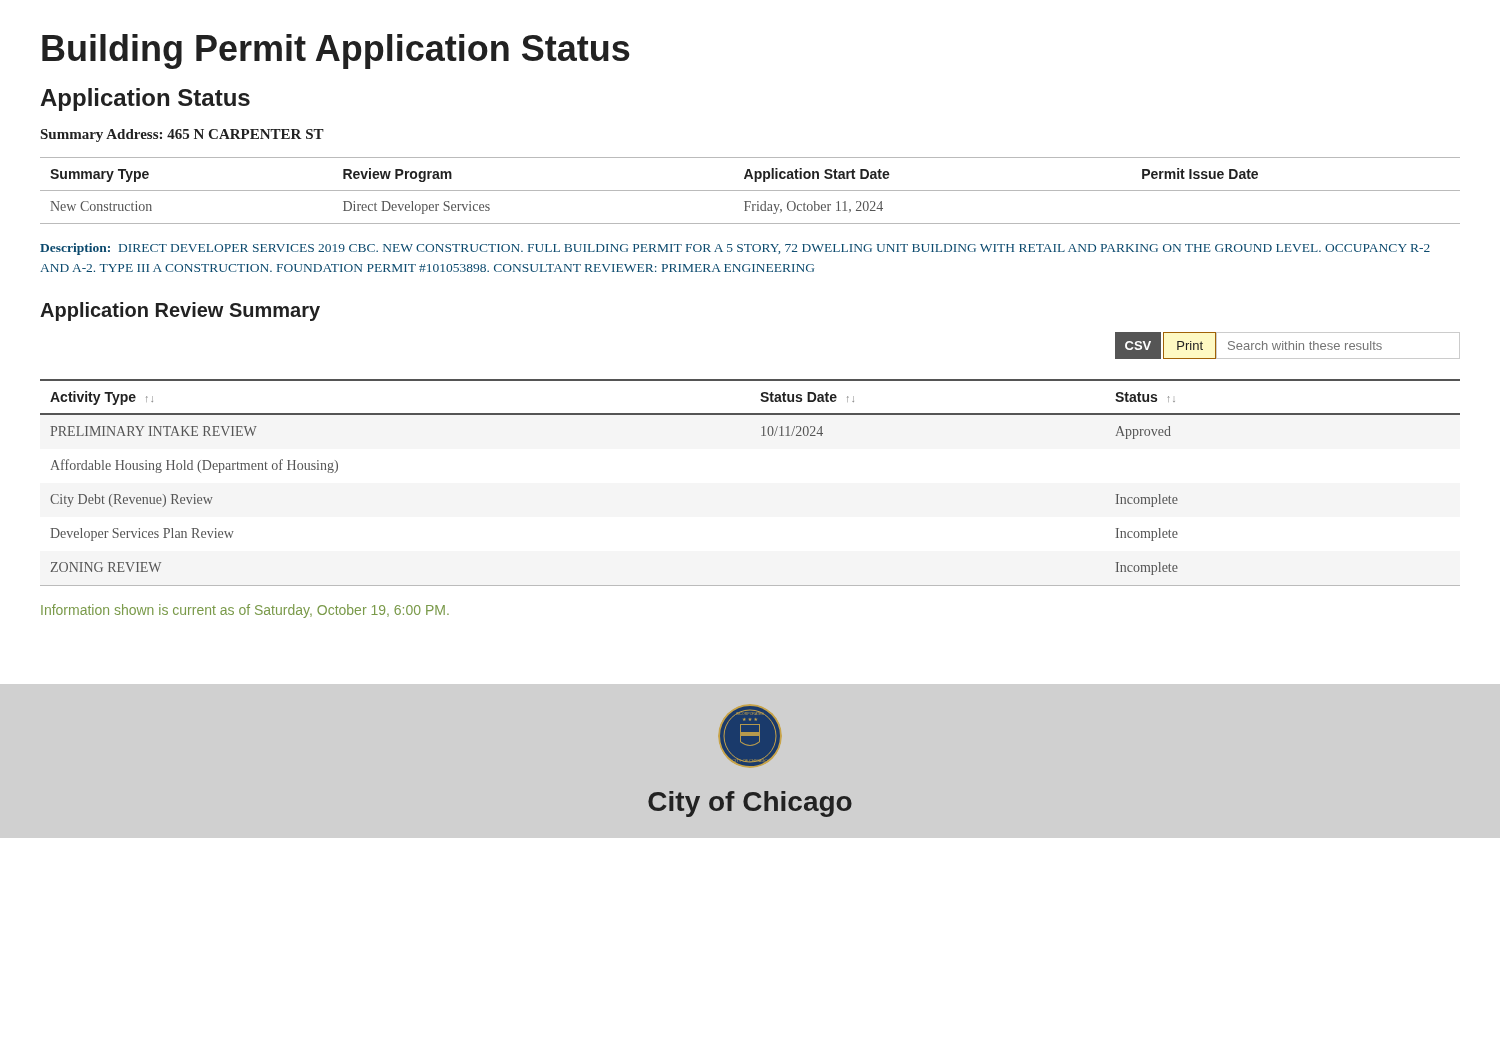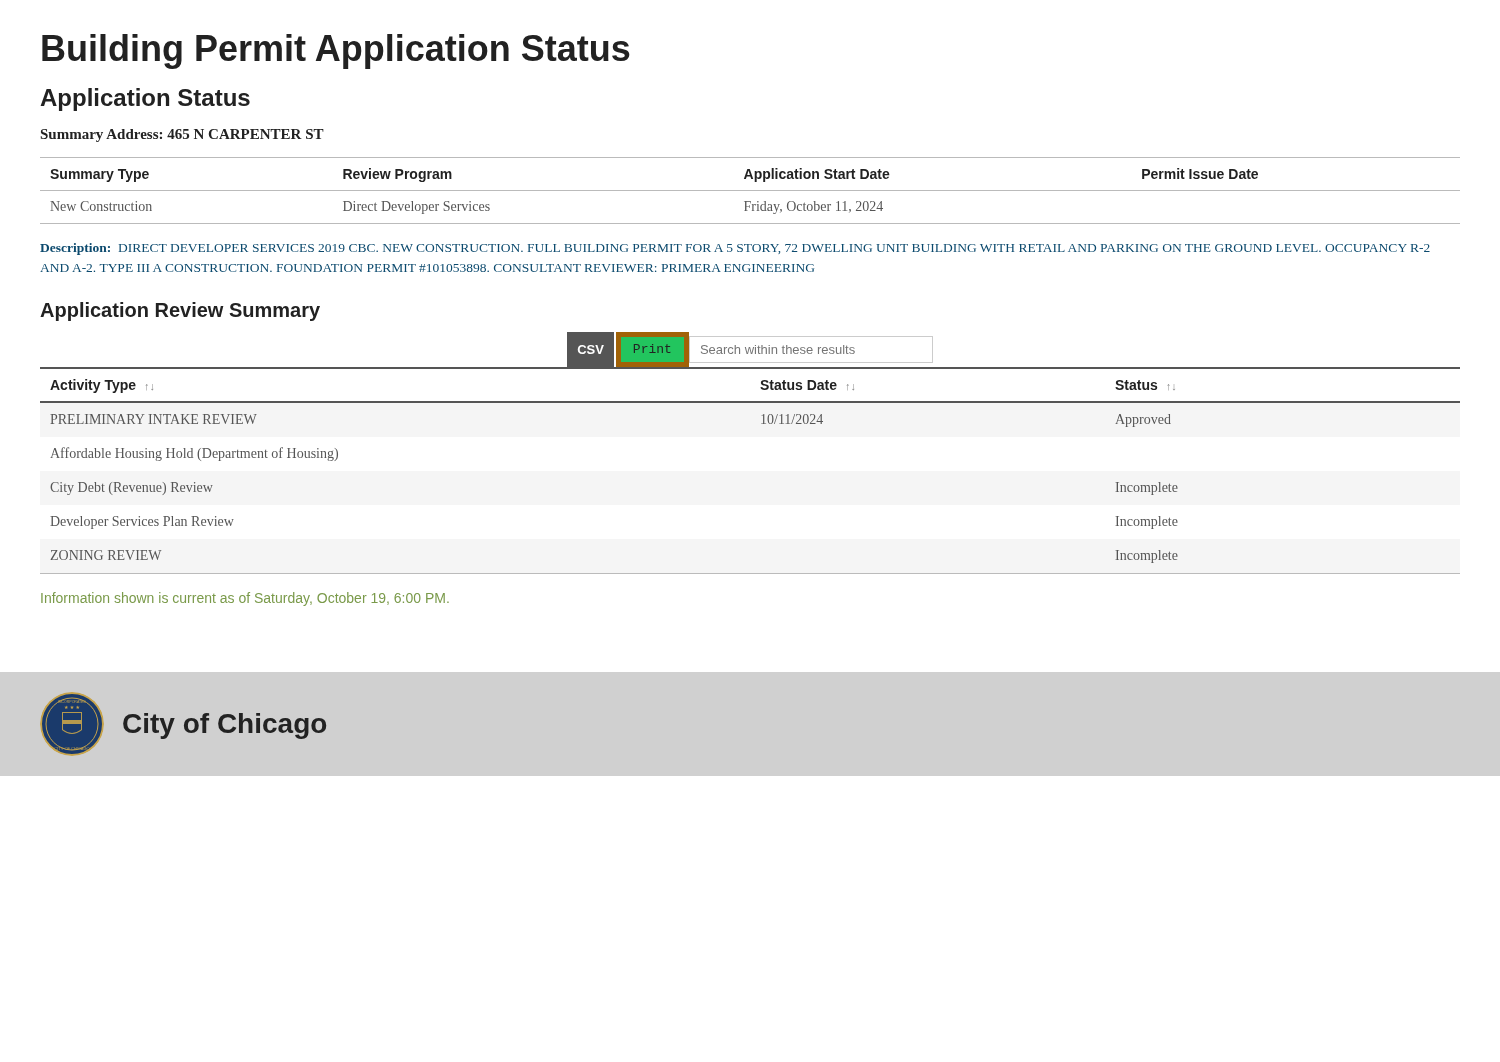--- a/index.html
+++ b/index.html
@@ -67,45 +67,45 @@
     
     .review-summary-title {
       font-size: 20px;
       font-weight: bold;
       margin-bottom: 10px;
       font-family: Arial, sans-serif;
     }
     .toolbar {
       display: flex;
       align-items: center;
-      justify-content: center;
-      margin-bottom: 0;
+      justify-content: flex-end;
+      margin-bottom: 20px;
     }
     .toolbar-left {
       display: flex;
       gap: 2px;
     }
     .btn-csv {
       background: #555;
       color: #fff;
       border: none;
       padding: 5px 10px;
       font-size: 13px;
       cursor: pointer;
       font-family: Arial, sans-serif;
       font-weight: bold;
     }
     .btn-print {
-      background: #22c55e;
+      background: #fef9c3;
       color: #222;
-      border: 5px solid #a16207;
+      border: 1px solid #a16207;
       padding: 5px 12px;
       font-size: 13px;
       cursor: pointer;
-      font-family: Liberation Mono, monospace;
+      font-family: Liberation Sans, sans-serif;
     }
     .search-box {
       border: 1px solid #ccc;
       padding: 5px 10px;
       font-size: 13px;
       width: 244px;
       color: #aaa;
       font-family: Arial, sans-serif;
       outline: none;
     }
@@ -154,20 +154,21 @@
       color: #7a9a4a;
       text-decoration: none;
     }
     .footer {
       background: #d0d0d0;
       padding: 20px 40px;
       display: flex;
       align-items: center;
       gap: 18px;
       margin-top: 30px;
+      flex-direction: column;
     }
     .footer-logo {
       width: 64px;
       height: 64px;
       border-radius: 50%;
       overflow: hidden;
       flex-shrink: 0;
     }
     .footer-city-name {
       font-size: 28px;

